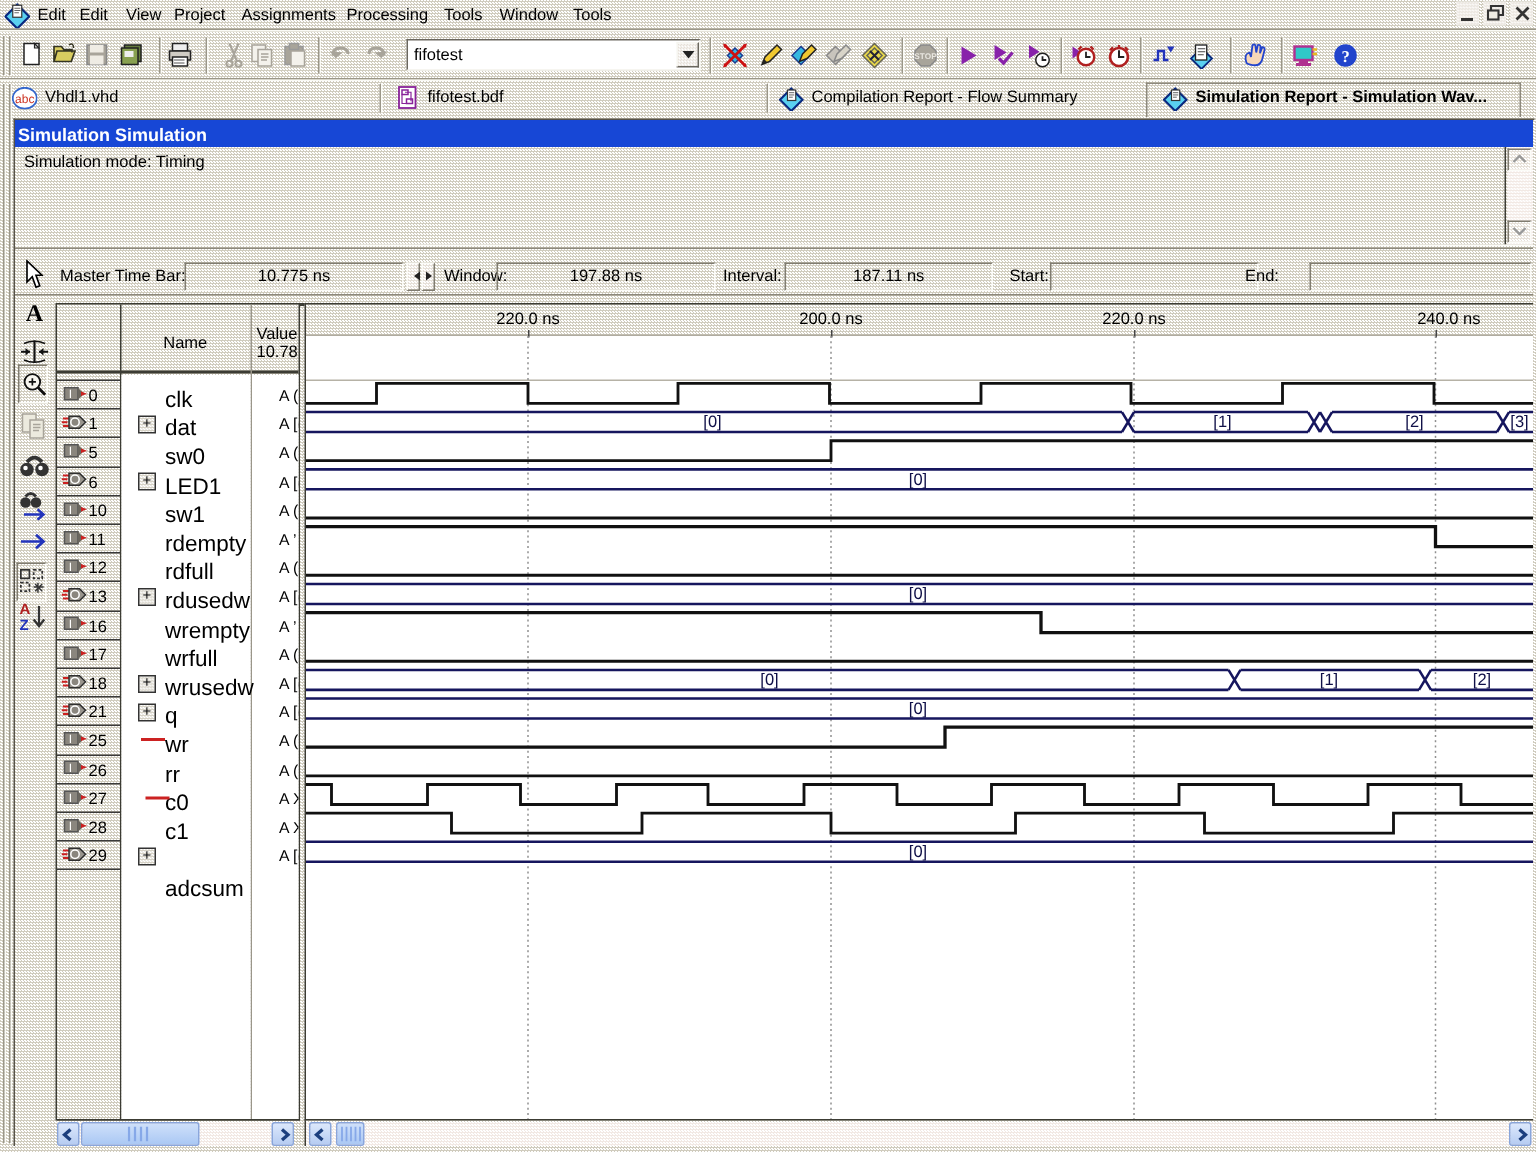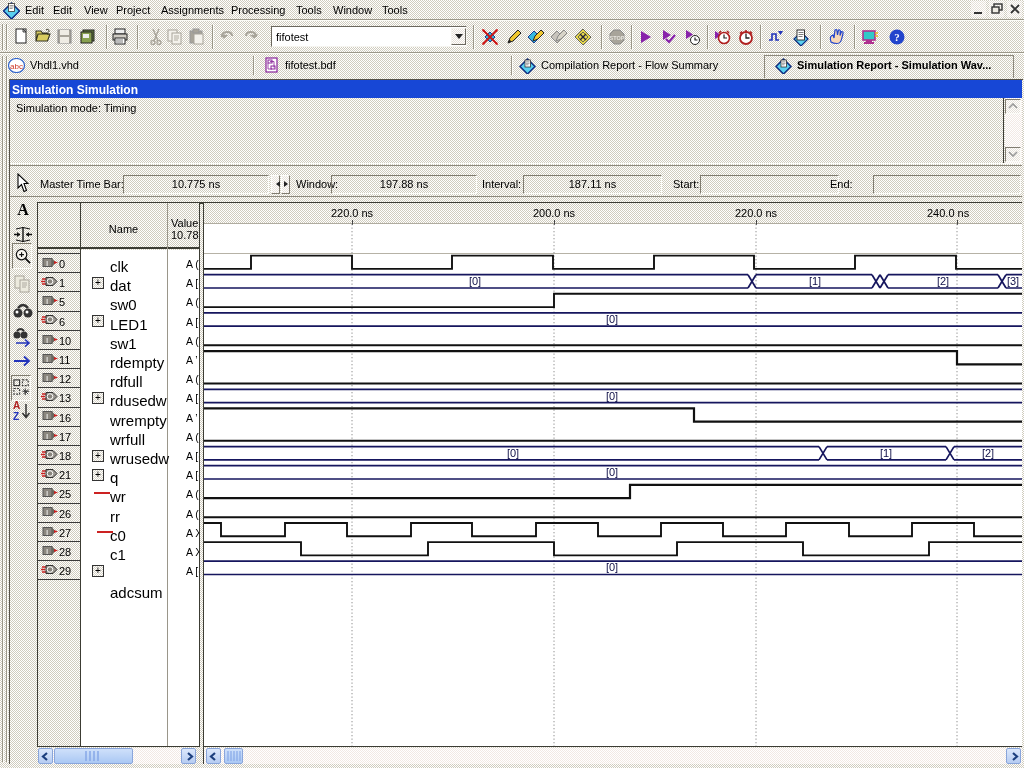--- a/index.html
+++ b/index.html
@@ -492,21 +492,21 @@
 <div style="position:absolute;left:97px;width:16px;top:531px;height:2.2px;background:#cc2222"></div>
 
 <div class="ab" style="left:203px;top:202px;width:819px;height:545px;border-left:1px solid #3c3c34;border-top:1px solid #3c3c34"></div>
 <div class="ab" style="left:204px;top:224px;width:818px;height:522px;background:#fff"></div>
 <div class="ab" style="left:204px;top:223px;width:818px;height:1px;background:#b0aca0"></div>
 <div class="ab" style="left:204px;top:253px;width:818px;height:1px;background:#b6b2a6"></div>
 <div class="ab" style="left:200px;top:202px;width:3px;height:1.5px;background:#3c3c34"></div>
 <div class="ab t11" style="left:322px;top:207px;width:60px;text-align:center">220.0 ns</div>
 <div class="ab t11" style="left:524px;top:207px;width:60px;text-align:center">200.0 ns</div>
 <div class="ab t11" style="left:726px;top:207px;width:60px;text-align:center">220.0 ns</div>
-<div class="ab t11" style="left:927px;top:207px;width:60px;text-align:left">240.0 ns</div>
+<div class="ab t11" style="left:927px;top:207px;width:60px;text-align:right">240.0 ns</div>
 <div class="ab" style="left:352px;top:220px;width:1px;height:5px;background:#444"></div>
 <div class="ab" style="left:554px;top:220px;width:1px;height:5px;background:#444"></div>
 <div class="ab" style="left:756px;top:220px;width:1px;height:5px;background:#444"></div>
 <div class="ab" style="left:957px;top:220px;width:1px;height:5px;background:#444"></div>
 <svg class="ab" style="left:0;top:0" width="1024" height="768" viewBox="0 0 1024 768">
 <line x1="352" y1="224" x2="352" y2="746" stroke="#909090" stroke-width="1" stroke-dasharray="1.3 2.2"></line>
     <line x1="554" y1="224" x2="554" y2="746" stroke="#909090" stroke-width="1" stroke-dasharray="1.3 2.2"></line>
     <line x1="756" y1="224" x2="756" y2="746" stroke="#909090" stroke-width="1" stroke-dasharray="1.3 2.2"></line>
     <line x1="957" y1="224" x2="957" y2="746" stroke="#909090" stroke-width="1" stroke-dasharray="1.3 2.2"></line>
     <path d="M204,268.9 H251 V255.6 H352 V268.9 H452 V255.6 H553 V268.9 H654 V255.6 H754 V268.9 H855 V255.6 H956 V268.9 H1022" fill="none" stroke="#111111" stroke-width="1.9"></path>

